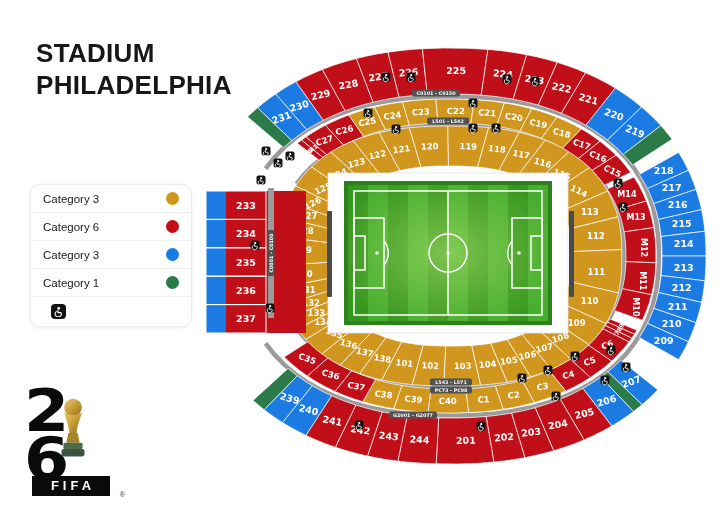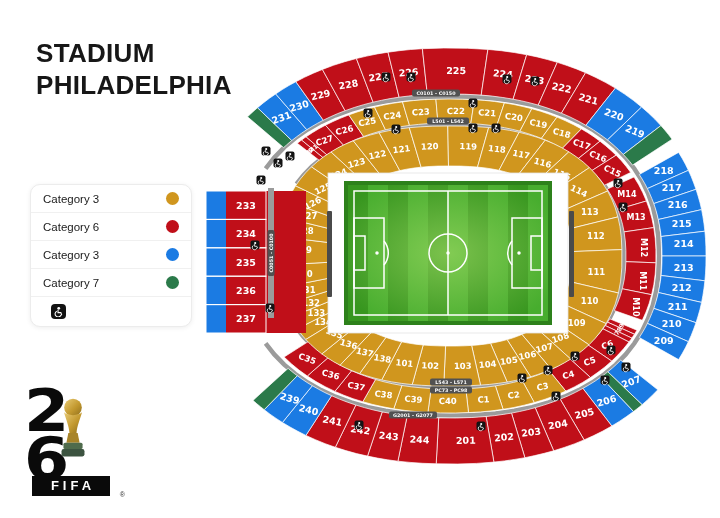--- a/index.html
+++ b/index.html
@@ -51,21 +51,21 @@
       </div>
       <div class="lrow">
         <span>Category 6</span>
         <span class="ldot" style="background: rgb(192, 15, 25);"></span>
       </div>
       <div class="lrow">
         <span>Category 3</span>
         <span class="ldot" style="background: rgb(27, 123, 227);"></span>
       </div>
       <div class="lrow">
-        <span>Category 7</span>
+        <span>Category 1</span>
         <span class="ldot" style="background: rgb(43, 122, 74);"></span>
       </div>
       <div class="lrow">
         <span class="licon">
           <svg width="11" height="11" viewBox="0 0 9 9">
             <circle cx="4.7" cy="1.9" r="1.15" fill="#fff"></circle>
             <path d="M4.1 3 L4.1 5.4 L6.4 5.4 L7.2 7.5" stroke="#fff" stroke-width="0.9" fill="none"></path>
             <path d="M3.1 4.2 A2.5 2.5 0 1 0 6.6 7.2" stroke="#fff" stroke-width="0.9" fill="none"></path>
           </svg>
         </span>

